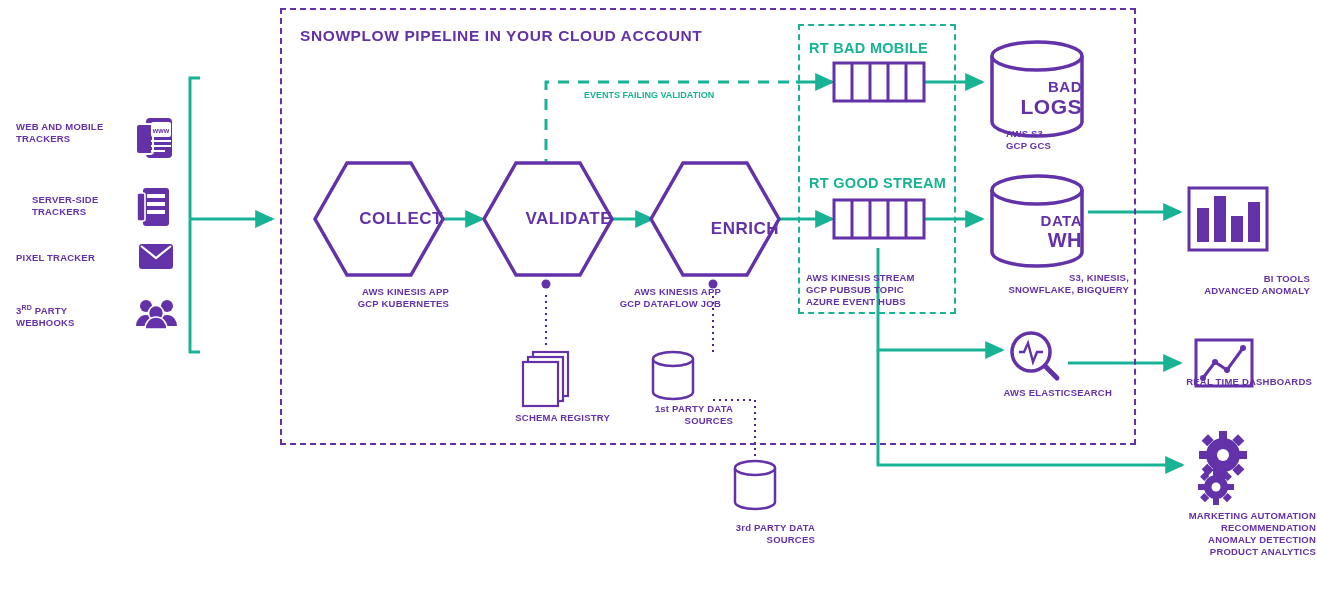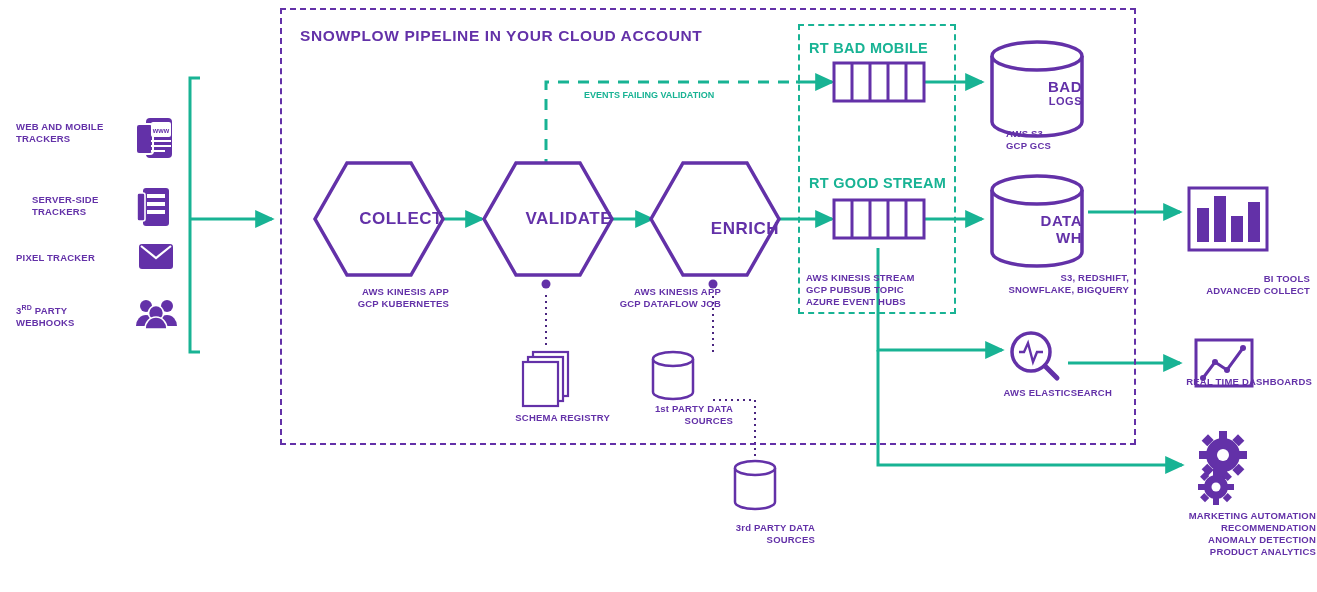--- a/index.html
+++ b/index.html
@@ -280,51 +280,51 @@
   <div class="abs stream-title" style="left:809px; top:175px;">RT GOOD STREAM</div>
   <div class="abs lbl-teal tiny" style="left:584px; top:90px;">EVENTS FAILING VALIDATION</div>
   <div class="abs lbl small" style="left:806px; top:272px; width:146px;">
     <div>AWS KINESIS STREAM</div>
     <div>GCP PUBSUB TOPIC</div>
     <div>AZURE EVENT HUBS</div>
   </div>
 
   <div class="abs centered" style="left:992px; top:78px; width:90px;">
     <div class="hexlabel" style="font-size:15px">BAD</div>
-    <div class="hexlabel" style="font-size:11px">LOGS</div>
+    <div class="hexlabel" style="font-size:21px">LOGS</div>
   </div>
   <div class="abs lbl small" style="left:1006px; top:128px; width:120px;">
     <div>AWS S3</div>
     <div>GCP GCS</div>
   </div>
 
   <div class="abs centered" style="left:992px; top:212px; width:90px;">
     <div class="hexlabel" style="font-size:15px">DATA</div>
-    <div class="hexlabel" style="font-size:15px">WH</div>
+    <div class="hexlabel" style="font-size:20px">WH</div>
   </div>
   <div class="abs lbl small centered" style="left:963px; top:272px; width:166px;">
-    <div>S3, REDSHIFT,</div>
+    <div>S3, KINESIS,</div>
     <div>SNOWFLAKE, BIGQUERY</div>
   </div>
 
   <div class="abs lbl small centered" style="left:482px; top:412px; width:128px;">SCHEMA REGISTRY</div>
   <div class="abs lbl small centered" style="left:613px; top:403px; width:120px;">
     <div>1st PARTY DATA</div>
     <div>SOURCES</div>
   </div>
   <div class="abs lbl small centered" style="left:695px; top:522px; width:120px;">
     <div>3rd PARTY DATA</div>
     <div>SOURCES</div>
   </div>
 
   <div class="abs lbl small centered" style="left:960px; top:387px; width:152px;">AWS ELASTICSEARCH</div>
 
   <div class="abs lbl small centered" style="left:1146px; top:273px; width:164px;">
     <div>BI TOOLS</div>
-    <div>ADVANCED COLLECT</div>
+    <div>ADVANCED ANOMALY</div>
   </div>
   <div class="abs lbl small centered" style="left:1144px; top:376px; width:168px;">REAL TIME DASHBOARDS</div>
   <div class="abs lbl small centered" style="left:1136px; top:510px; width:180px;">
     <div>MARKETING AUTOMATION</div>
     <div>RECOMMENDATION</div>
     <div>ANOMALY DETECTION</div>
     <div>PRODUCT ANALYTICS</div>
   </div>
 
 </div>

